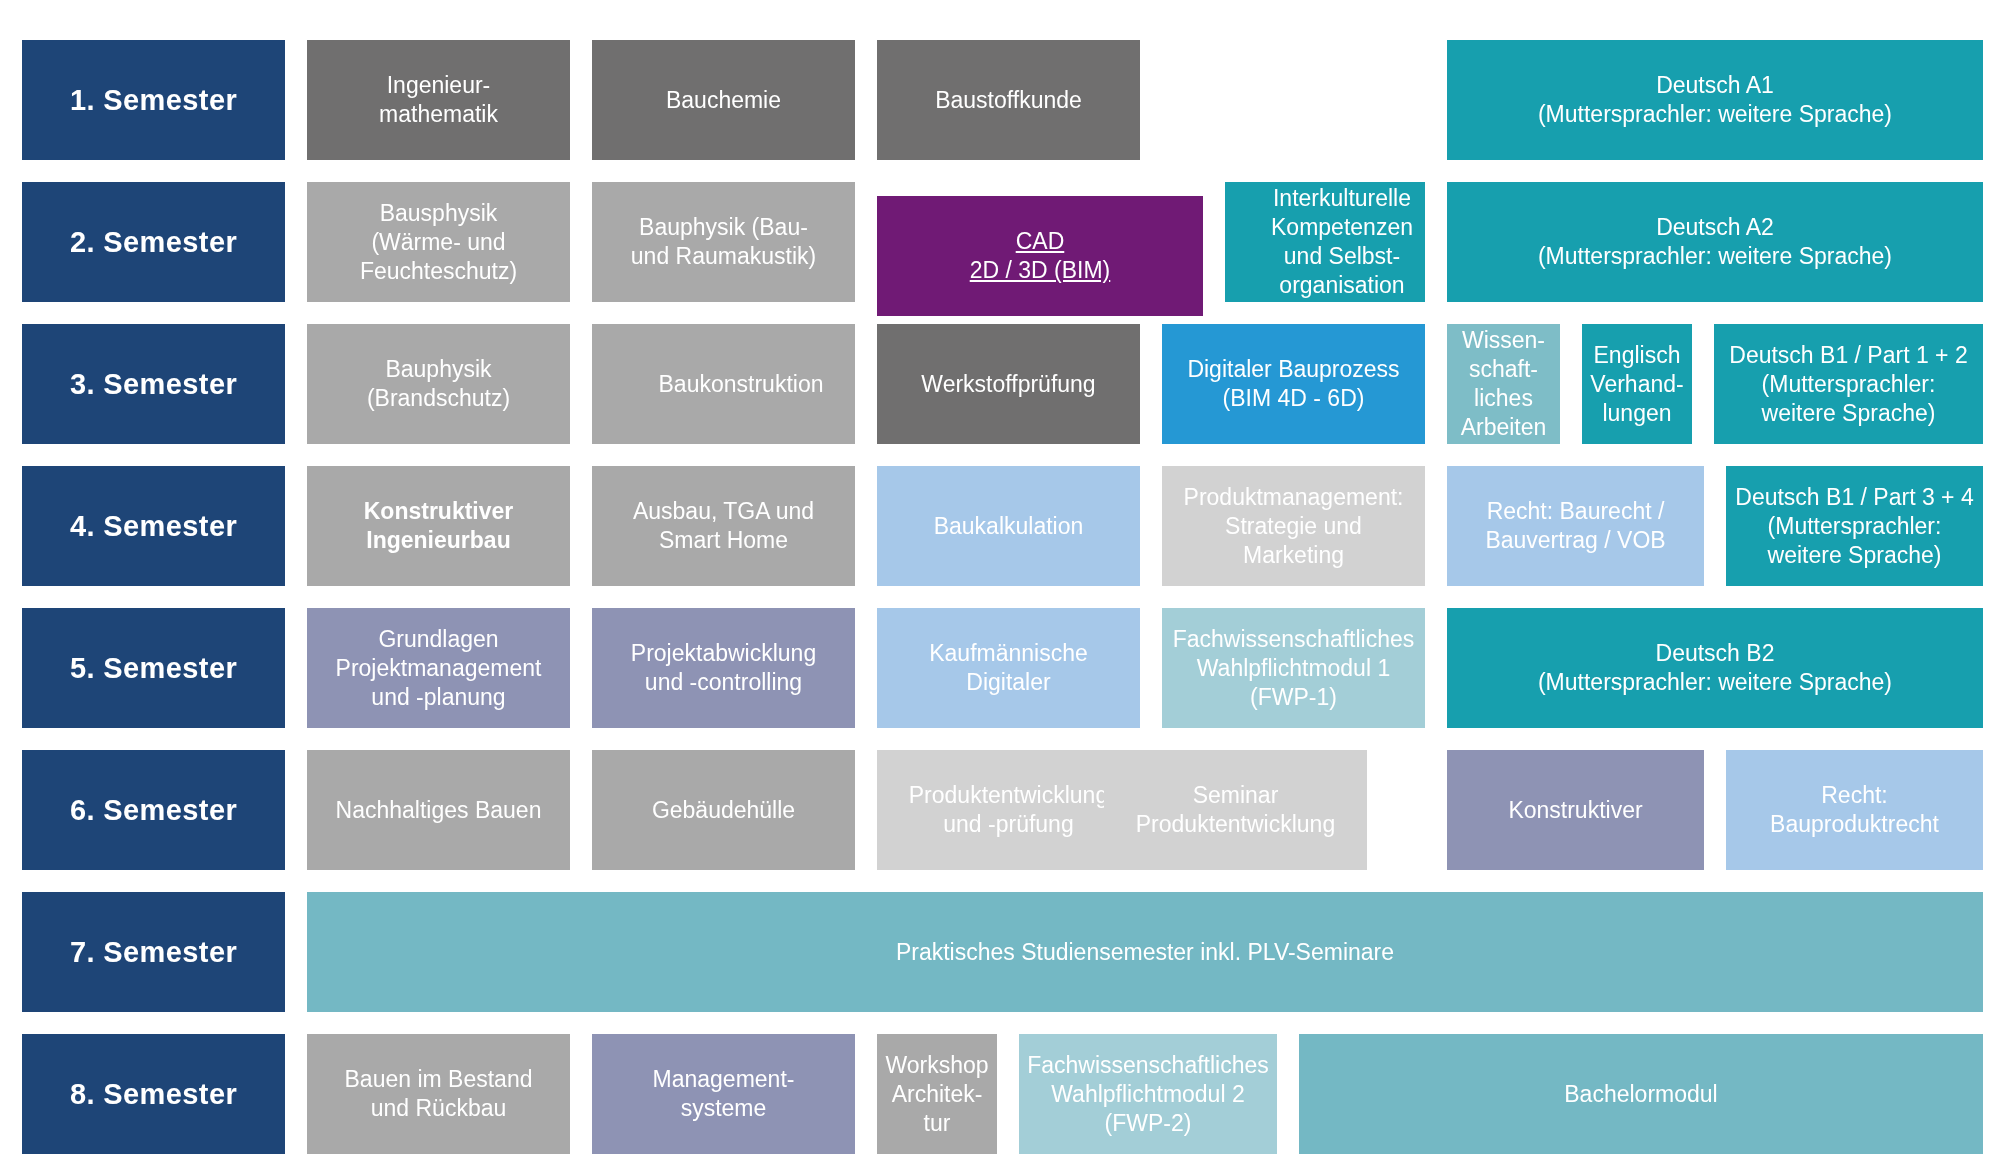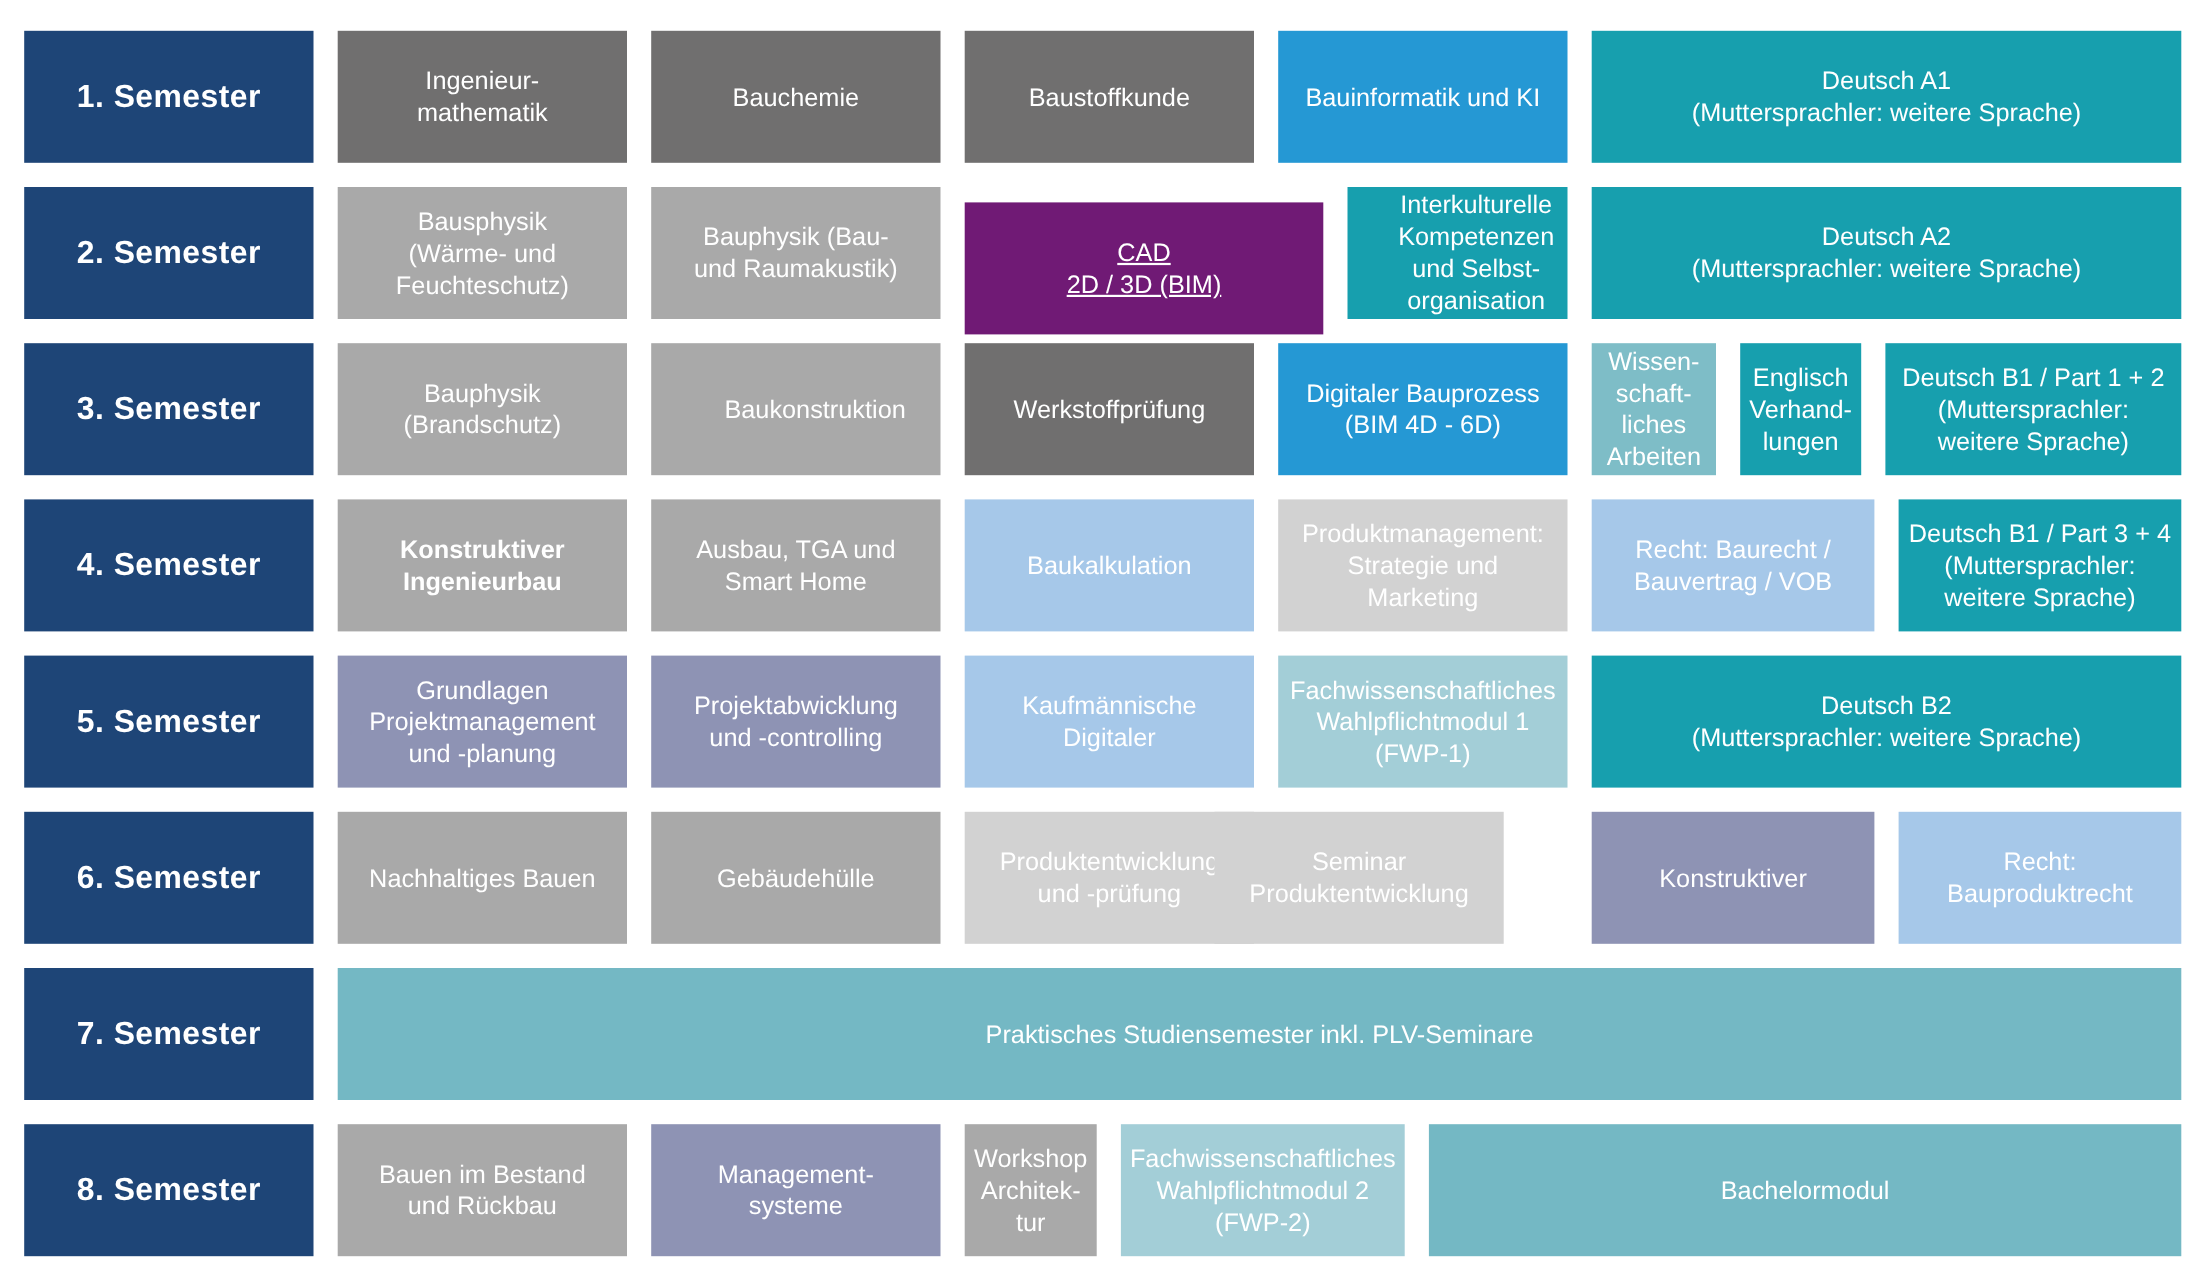--- a/index.html
+++ b/index.html
@@ -3,20 +3,21 @@
 <meta charset="utf-8">
 <style>
   html,body{margin:0;padding:0;background:#ffffff;}
   .canvas{
     position:relative;
     width:2000px;
     height:1151px;
     background:#ffffff;
     font-family:"Liberation Sans","DejaVu Sans",sans-serif;
     overflow:hidden;
+    margin-top:12px;
   }
   .box{
     position:absolute;
     display:flex;
     align-items:center;
     justify-content:center;
     text-align:center;
     color:#ffffff;
     white-space:pre-line;
     box-sizing:border-box;
@@ -35,21 +36,20 @@
 </style>
 </head>
 <body>
 
 <div class="canvas" id="grid">
     <div class="box sem" style="left: 22px; top: 28px; width: 263px; height: 120px; background: rgb(30, 69, 119);">1. Semester</div>
     <div class="box module" style="left: 307px; top: 28px; width: 263px; height: 120px; background: rgb(112, 111, 111);">Ingenieur-
 mathematik</div>
     <div class="box module" style="left: 592px; top: 28px; width: 263px; height: 120px; background: rgb(112, 111, 111);">Bauchemie</div>
     <div class="box module" style="left: 877px; top: 28px; width: 263px; height: 120px; background: rgb(112, 111, 111);">Baustoffkunde</div>
-    <div class="box module" style="left: 1162px; top: 28px; width: 263px; height: 120px; background: rgb(37, 152, 212);">Bauinformatik und KI</div>
     <div class="box module" style="left: 1447px; top: 28px; width: 536px; height: 120px; background: rgb(23, 159, 174);">Deutsch A1
 (Muttersprachler: weitere Sprache)</div>
     <div class="box sem" style="left: 22px; top: 170px; width: 263px; height: 120px; background: rgb(30, 69, 119);">2. Semester</div>
     <div class="box module" style="left: 307px; top: 170px; width: 263px; height: 120px; background: rgb(169, 169, 169);">Bausphysik
 (Wärme- und
 Feuchteschutz)</div>
     <div class="box module" style="left: 592px; top: 170px; width: 263px; height: 120px; background: rgb(169, 169, 169);">Bauphysik (Bau-
 und Raumakustik)</div>
     <div class="box module" style="left: 877px; top: 184px; width: 326px; height: 120px; background: #701a75; text-decoration: underline;">CAD
 2D / 3D (BIM)</div>

